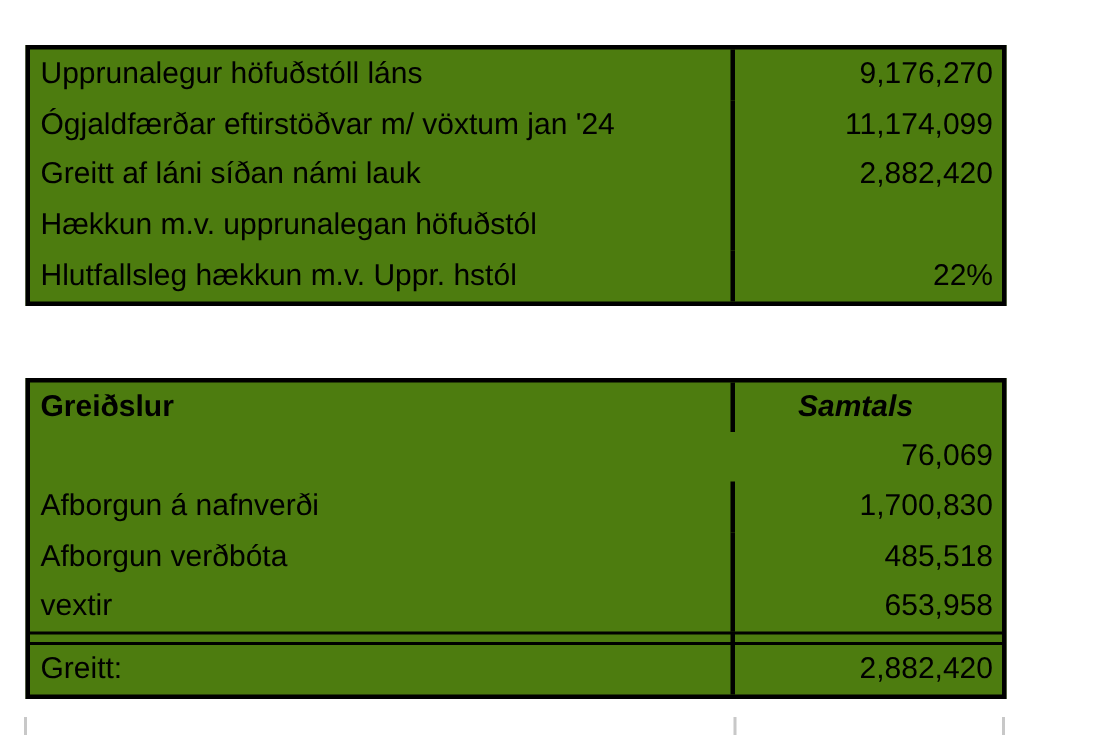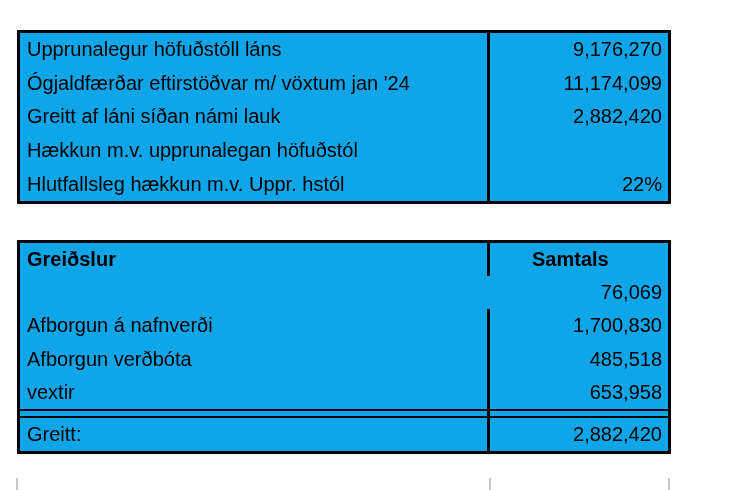--- a/index.html
+++ b/index.html
@@ -14,24 +14,24 @@
     overflow: hidden;
     font-family: "Liberation Sans", sans-serif;
     color: #000000;
   }
   .tbl {
     position: absolute;
     left: 17px;
     width: 654px;
     box-sizing: border-box;
     border: 3px solid #000000;
-    background: #0ea5e9;
+    background: #4d7c0f;
   }
   #table1 { top: 30px;  height: 174px; }
-  #table2 { top: 240px; height: 214px; }
+  #table2 { top: 252px; height: 214px; }
 
   .row { display: flex; }
   #table1 .row { height: 33.6px; }
   #table2 .row { height: 33.2px; }
   #table2 .row-total { height: 33px; }
 
   .c1 {
     width: 470px;
     box-sizing: border-box;
     border-right: 3px solid #000000;
@@ -51,20 +51,21 @@
     justify-content: flex-end;
     font-size: 20px;
     white-space: nowrap;
     margin-left: 40px;
   }
   .hdr .c1, .hdr .c2 { font-weight: bold; }
   .hdr .c2 {
     justify-content: flex-start;
     padding-left: 2px;
     padding-right: 0;
+    font-style: italic;
   }
 
   .double-rule { display: flex; height: 9px; }
   .double-rule .cell1 {
     width: 470px;
     box-sizing: border-box;
     border-right: 3px solid #000000;
     border-top: 2px solid #000000;
     border-bottom: 2px solid #000000;
   }

